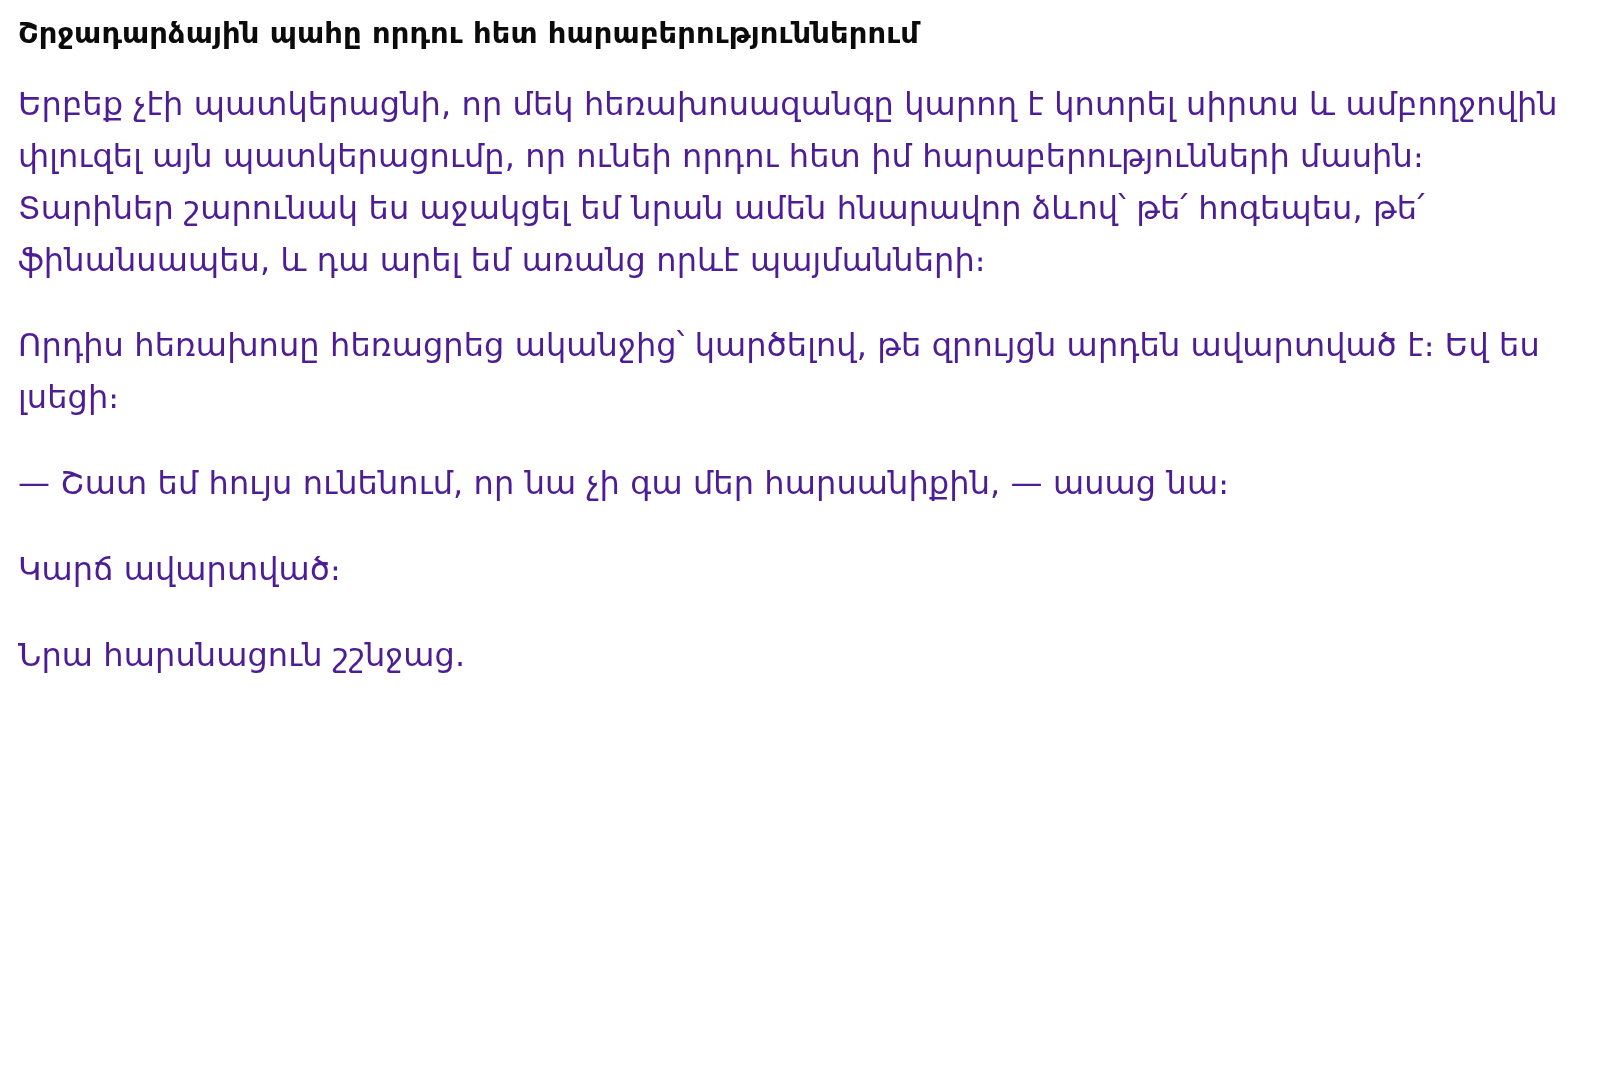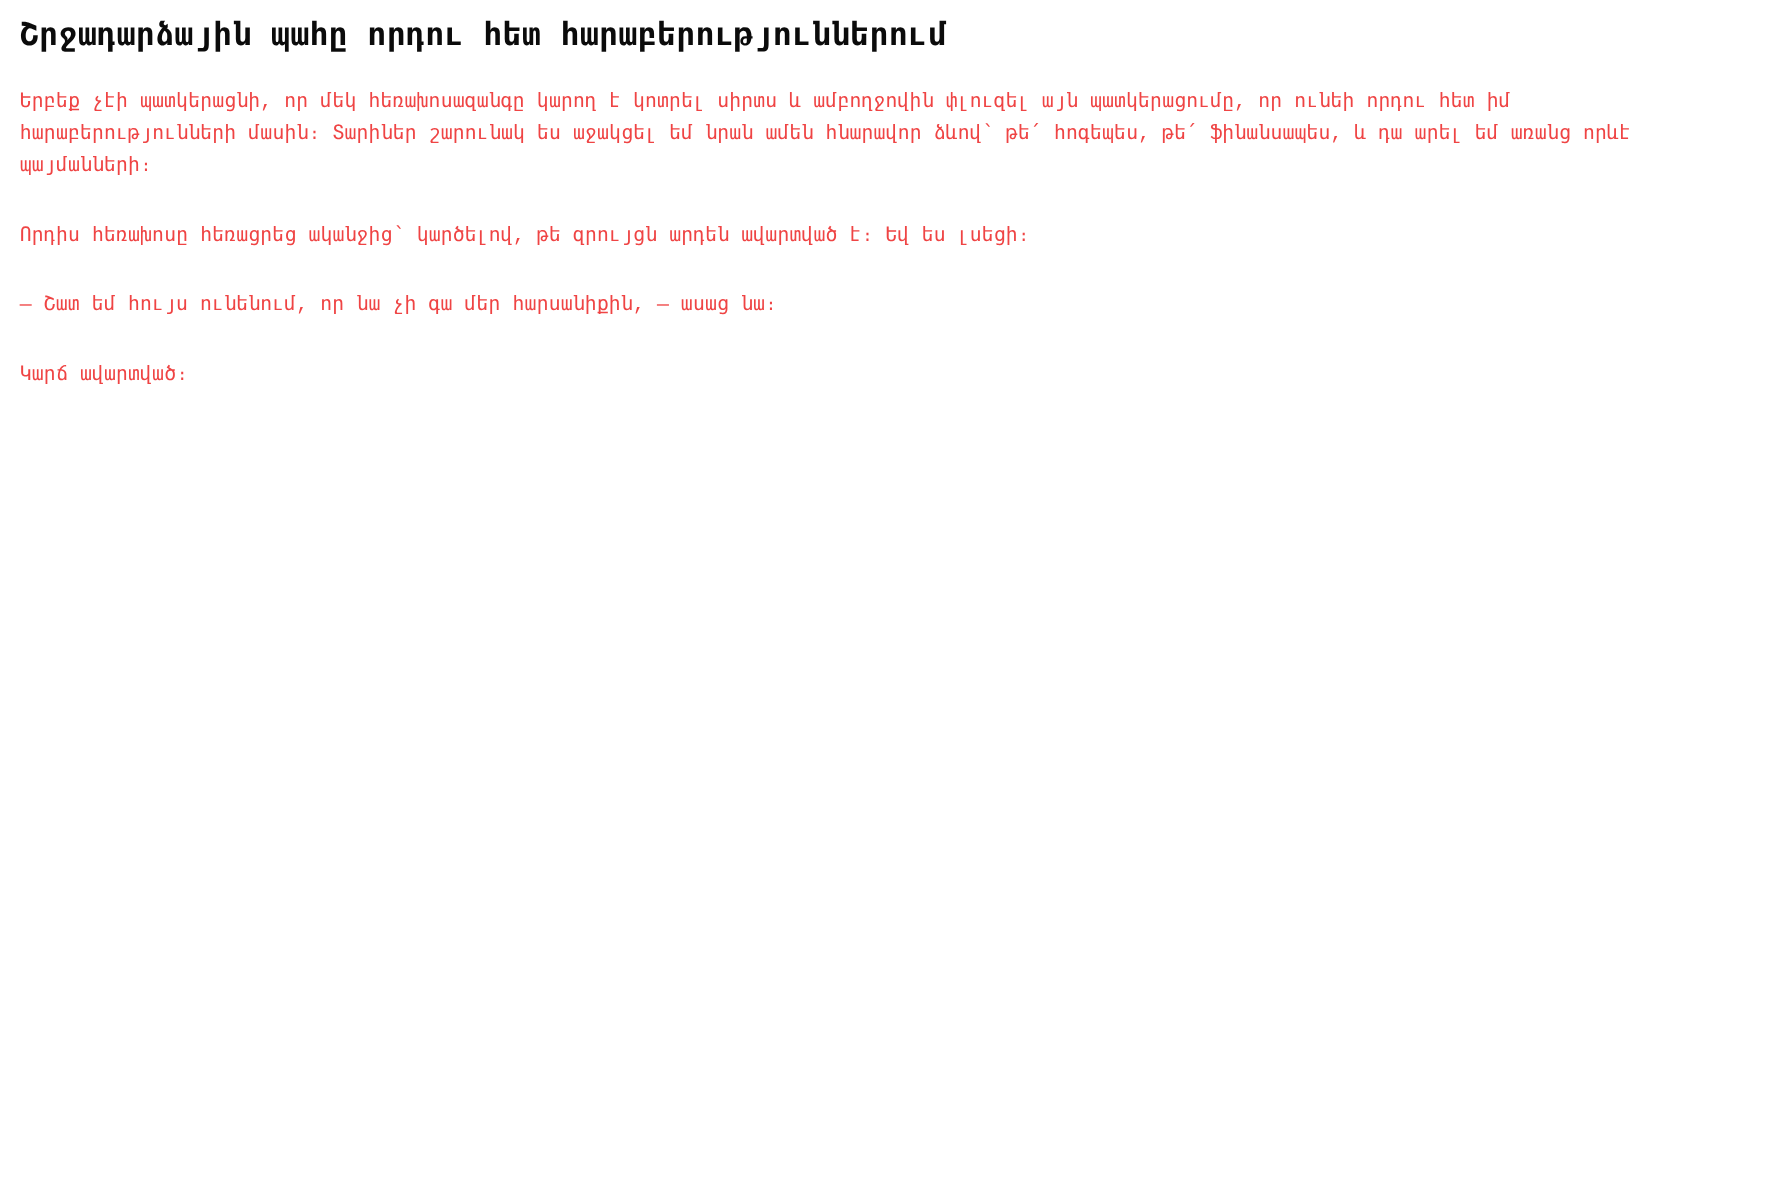--- a/index.html
+++ b/index.html
@@ -11,35 +11,34 @@
     width: 1618px;
     min-height: 1070px;
     font-family: "DejaVu Sans", "Liberation Sans", sans-serif;
     color: #111111;
     -webkit-font-smoothing: antialiased;
   }
   .page {
     box-sizing: border-box;
     width: 1618px;
     padding: 10px 14px 40px 18px;
-    font-family: Liberation Mono, monospace;
   }
   .doc-title {
     font-size: 29px;
     line-height: 1.35;
     font-weight: 700;
     color: #0b0b0b;
     margin: 4px 0 26px 0;
     letter-spacing: 0.1px;
   }
   .para {
-    font-size: 18px;
+    font-size: 32px;
     line-height: 1.62;
     font-weight: 400;
-    color: #ef4444;
+    color: #4c1d95;
     margin: 0 0 34px 0;
     max-width: 1540px;
     letter-spacing: 0.1px;
   }
   .para:last-child {
     margin-bottom: 0;
   }
   .para.dialogue {
     margin-bottom: 34px;
     margin-top: 21px;
@@ -48,13 +47,14 @@
 </head>
 <body>
 
 <div class="page">
   <h1 class="doc-title">Շրջադարձային պահը որդու հետ հարաբերություններում</h1>
 
   <p class="para">Երբեք չէի պատկերացնի, որ մեկ հեռախոսազանգը կարող է կոտրել սիրտս և ամբողջովին փլուզել այն պատկերացումը, որ ունեի որդու հետ իմ հարաբերությունների մասին։ Տարիներ շարունակ ես աջակցել եմ նրան ամեն հնարավոր ձևով՝ թե՛ հոգեպես, թե՛ ֆինանսապես, և դա արել եմ առանց որևէ պայմանների։</p>
   <p class="para">Որդիս հեռախոսը հեռացրեց ականջից՝ կարծելով, թե զրույցն արդեն ավարտված է։ Եվ ես լսեցի։</p>
   <p class="para dialogue">— Շատ եմ հույս ունենում, որ նա չի գա մեր հարսանիքին, — ասաց նա։</p>
   <p class="para">Կարճ ավարտված։</p>
+  <p class="para">Նրա հարսնացուն շշնջաց.</p>
 </div>
 
 </body></html>

